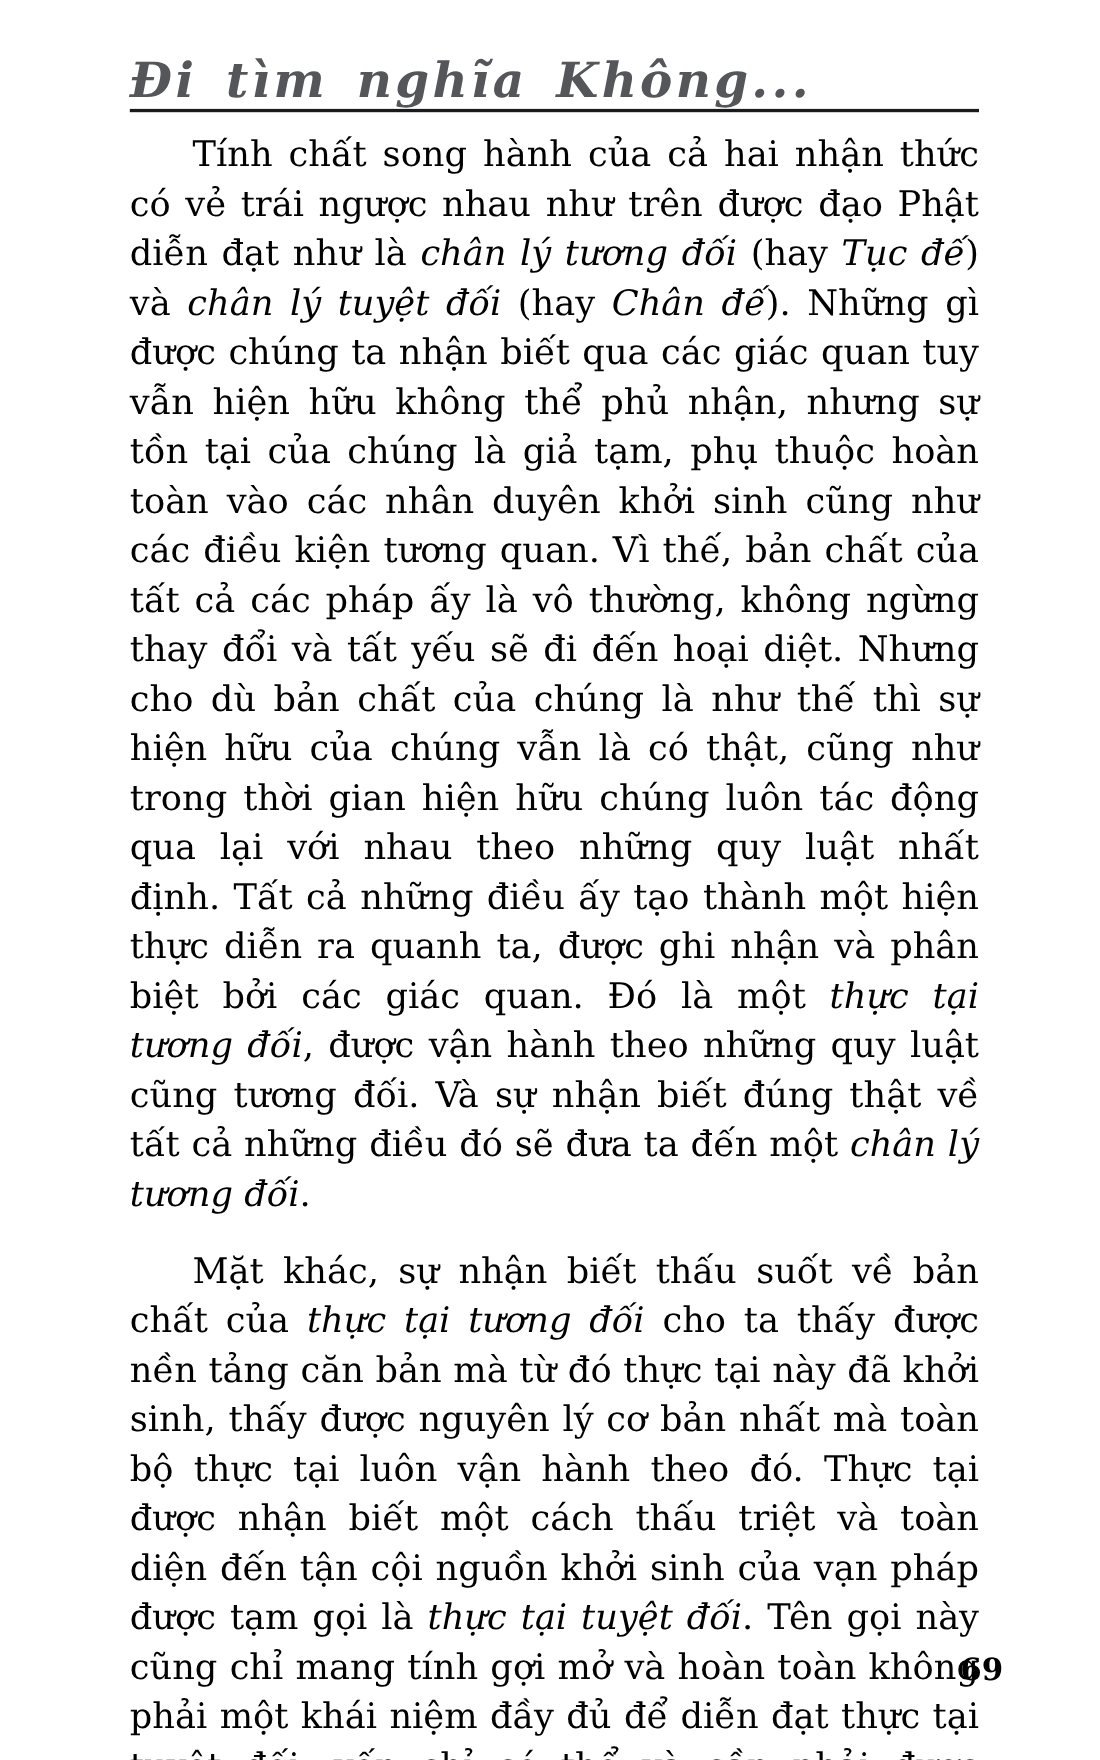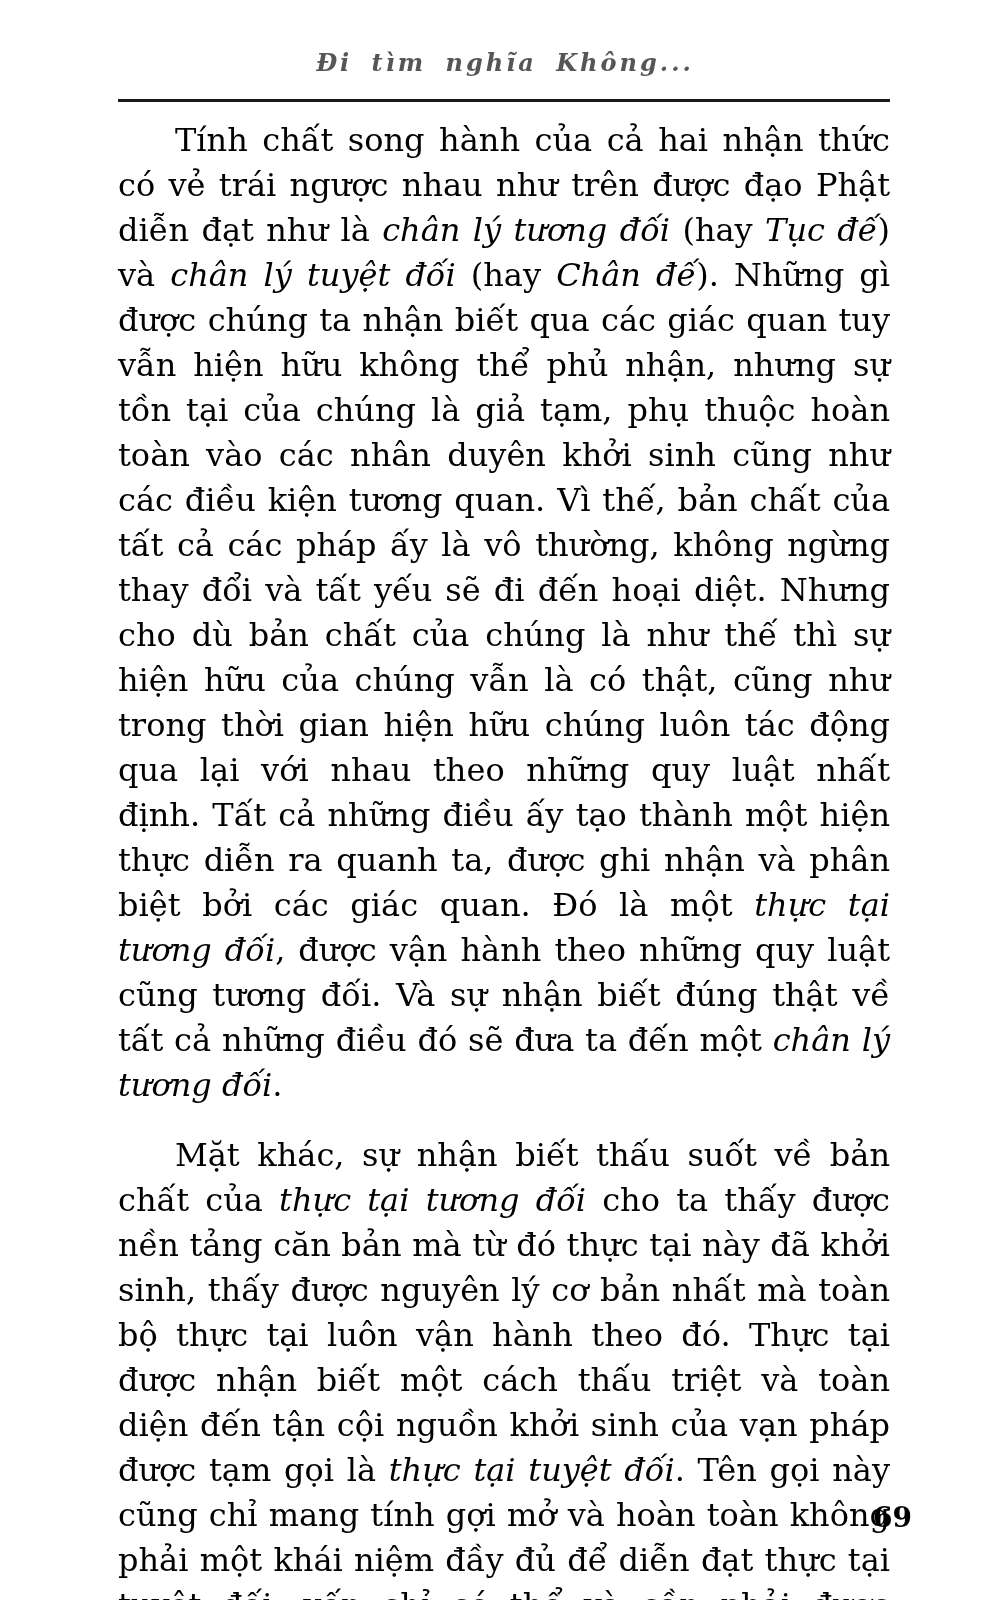--- a/index.html
+++ b/index.html
@@ -13,24 +13,24 @@
     height: 1600px;
     background: #ffffff;
     font-family: "DejaVu Serif", "Liberation Serif", serif;
     overflow: hidden;
   }
   .running-header {
     position: absolute;
     left: 118px;
     right: 108px;
     top: 48px;
-    text-align: center;
+    text-align: left;
     font-style: italic;
     font-weight: bold;
-    font-size: 24px;
+    font-size: 44px;
     letter-spacing: 3px;
     word-spacing: 8px;
     white-space: nowrap;
   }
   .header-rule {
     position: absolute;
     left: 118px;
     right: 110px;
     top: 99px;
     height: 3px;

